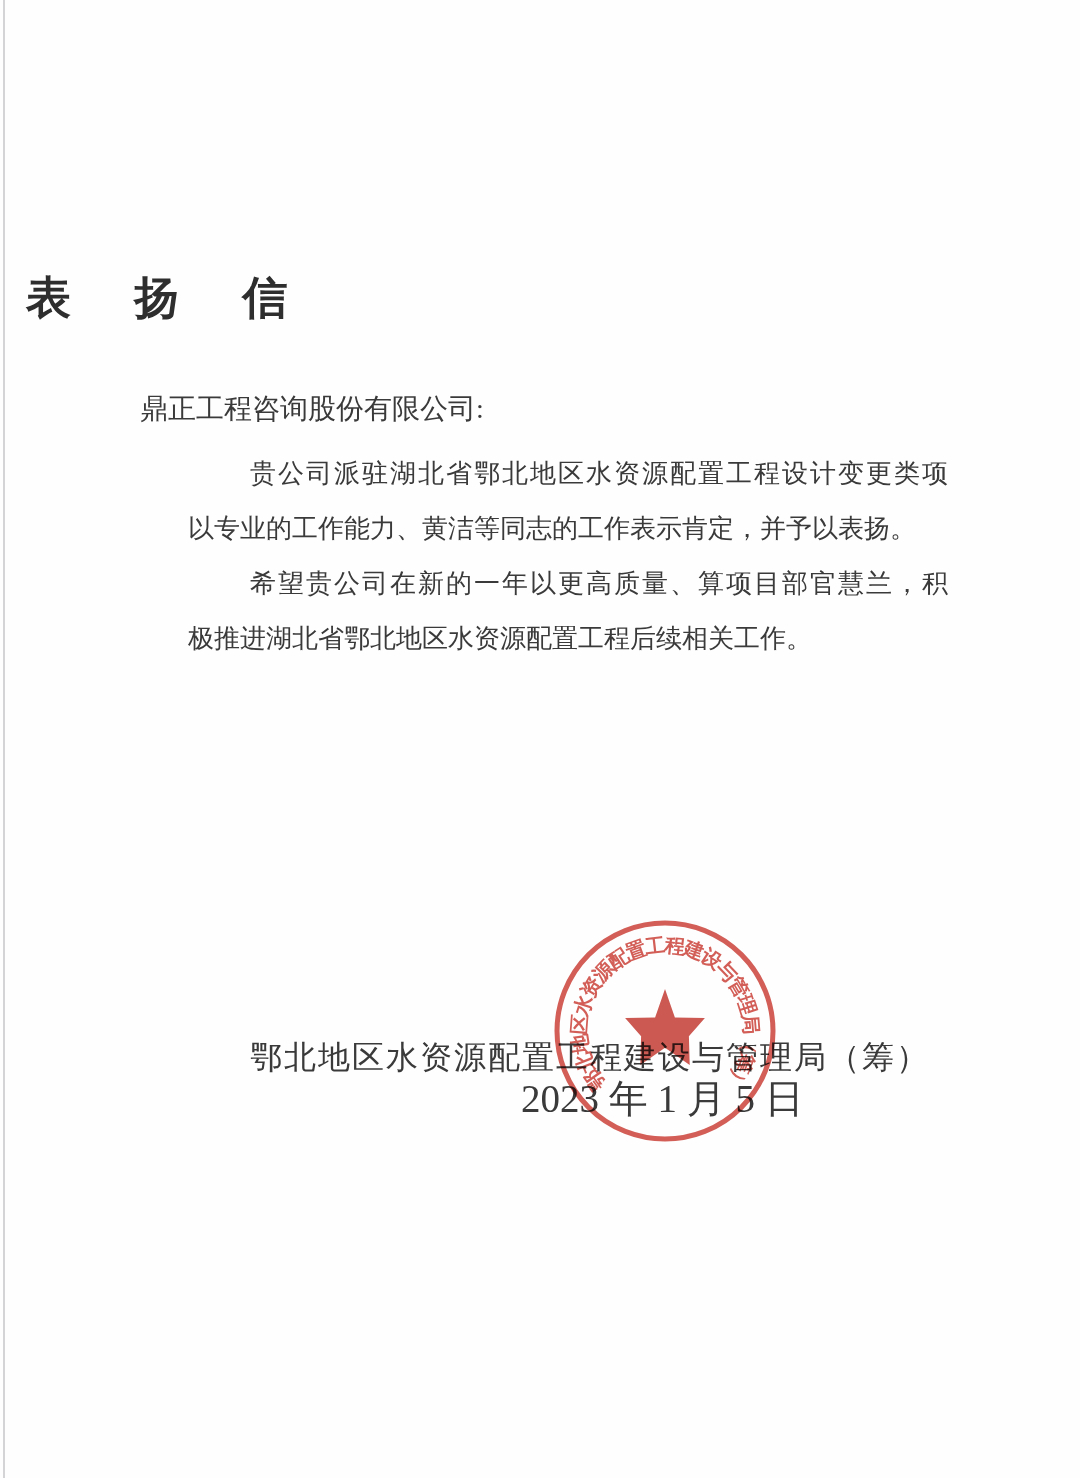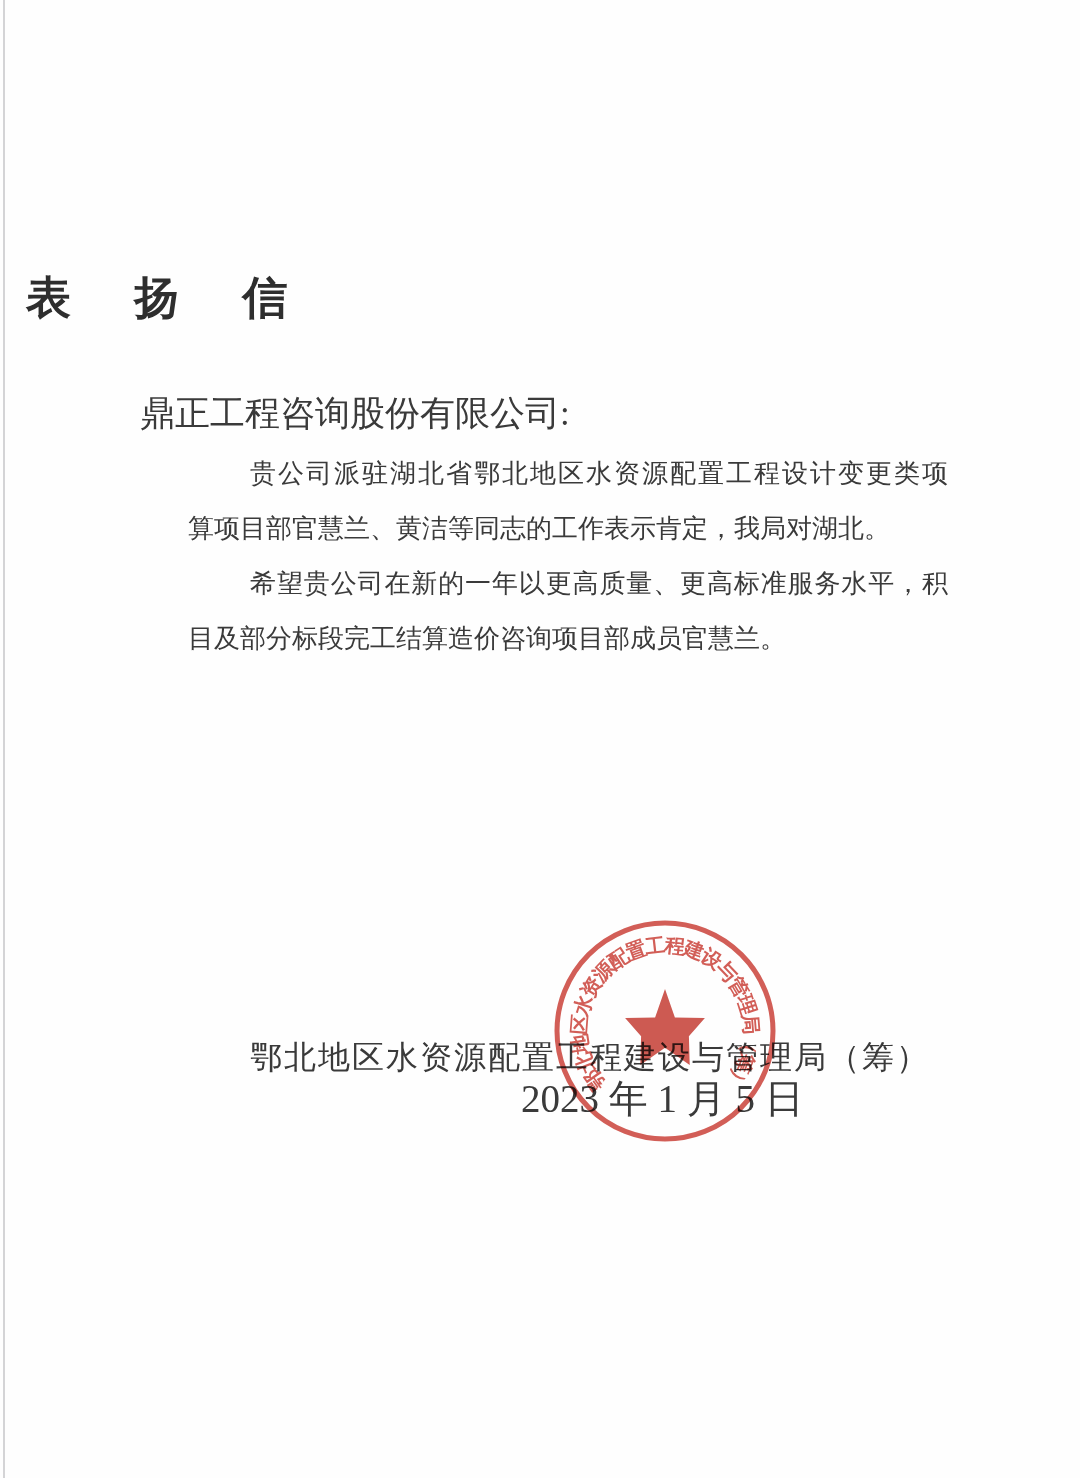--- a/index.html
+++ b/index.html
@@ -35,21 +35,21 @@
     font-weight: bold;
     color: #2e2e2e;
     letter-spacing: 26px;
     text-indent: 26px; 
     white-space: nowrap;
   }
   .salutation {
     position: absolute;
     left: 140px;
     top: 390px;
-    font-size: 35px;
+    font-size: 28px;
     white-space: nowrap;
   }
   .body-block {
     position: absolute;
     left: 140px;
     top: 446px;
     width: 808px;
   }
   .body-line {
     height: 55px;
@@ -108,23 +108,23 @@
 <div class="page">
 
   <div class="scan-edge"></div>
 
   <div class="title">表 扬 信</div>
 
   <div class="salutation">鼎正工程咨询股份有限公司:</div>
 
   <div class="body-block">
     <div class="body-line fill indent">贵公司派驻湖北省鄂北地区水资源配置工程设计变更类项</div>
-    <div class="body-line">算项目部官慧兰、黄洁等同志的工作表示肯定，我局对湖北。</div>
-    <div class="body-line fill indent">希望贵公司在新的一年以更高质量、更高标准服务水平，积</div>
-    <div class="body-line">目及部分标段完工结算造价咨询项目部成员官慧兰。</div>
+    <div class="body-line">以专业的工作能力、黄洁等同志的工作表示肯定，并予以表扬。</div>
+    <div class="body-line fill indent">希望贵公司在新的一年以更高质量、算项目部官慧兰，积</div>
+    <div class="body-line">极推进湖北省鄂北地区水资源配置工程后续相关工作。</div>
   </div>
 
   <div class="signature">鄂北地区水资源配置工程建设与管理局（筹）</div>
 
   <div class="date">2023 年 1 月 5 日</div>
 
   <div class="seal">
     <svg width="232" height="232" viewBox="0 0 232 232" xmlns="http://www.w3.org/2000/svg">
       <circle cx="116" cy="116" r="108" fill="none" stroke="#c93a31" stroke-width="5"></circle>
       <polygon points="116,74 106.1,102.4 76.1,103 92.1,121.2 91.3,150 116,132.8 140.7,150 139.9,121.2 155.9,103 125.9,102.4" fill="#c3352c"></polygon>

